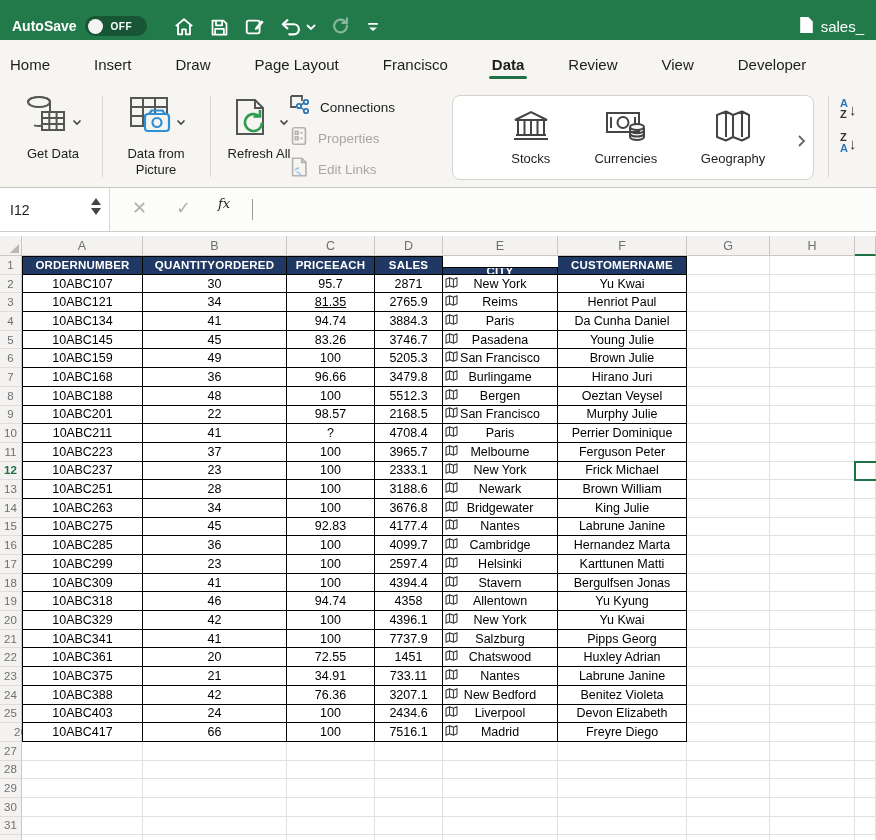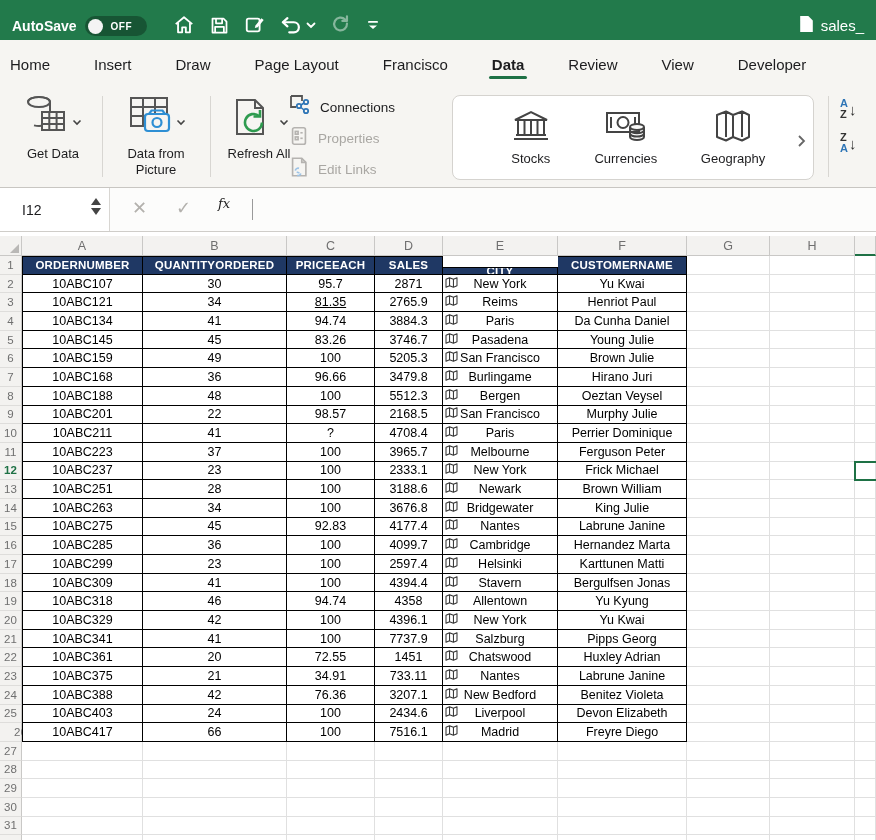--- a/index.html
+++ b/index.html
@@ -1,20 +1,20 @@
 <!DOCTYPE html>
 <html><head>
 <meta charset="utf-8">
 <style>
   html,body{margin:0;padding:0;}
   .app{position:relative;width:876px;height:840px;overflow:hidden;background:#fff;
        font-family:"Liberation Sans",sans-serif;-webkit-font-smoothing:antialiased;}
   
   .titlebar{position:absolute;top:0;left:0;width:876px;height:40px;background:#227a4b;
-            display:flex;align-items:flex-end;padding:4px 12px;box-sizing:border-box;gap:16px;}
+            display:flex;align-items:flex-start;padding:16px 12px;box-sizing:border-box;gap:16px;}
   .autosave{display:flex;align-items:center;gap:8px;}
   .autosave-label{color:#fff;font-size:14px;font-weight:700;}
   .toggle{width:62px;height:20px;background:rgba(0,0,0,.30);border-radius:11px;display:flex;
           align-items:center;padding:0 3px;box-sizing:border-box;cursor:default;}
   .knob{width:15px;height:15px;border-radius:50%;background:#f4f4f4;}
   .toggle-state{color:#fff;font-size:10px;font-weight:700;letter-spacing:.5px;margin-left:8px;}
   .tb-icons{display:flex;align-items:center;gap:14px;margin-left:10px;}
   .tb-btn{display:flex;align-items:center;gap:2px;}
   .tb-btn svg{display:block;}
   .filename{margin-left:auto;display:flex;align-items:center;gap:7px;color:#fff;
@@ -46,21 +46,21 @@
   .dt-expand{position:absolute;right:7px;top:38px;}
   .sorts{position:absolute;left:840px;top:10px;display:flex;flex-direction:column;gap:12px;}
   .sortbtn{display:flex;align-items:center;gap:1px;}
   .sortletters{display:flex;flex-direction:column;line-height:11px;font-size:11px;font-weight:700;}
   .lt-blue{color:#2e75b6;} .lt-dark{color:#333;}
   .sortarrow{font-size:15px;color:#333;font-weight:400;}
   
   .fbar{position:absolute;top:188px;left:0;width:876px;height:44px;background:#fcfcfb;
         border-bottom:1px solid #cfcdc9;box-sizing:border-box;}
   .namebox{position:absolute;left:0;top:0;width:110px;height:43px;background:#fff;
-           border-right:1px solid #d8d6d2;box-sizing:border-box;display:flex;align-items:center;padding-left:12px;}
+           border-right:1px solid #d8d6d2;box-sizing:border-box;display:flex;align-items:center;}
   .namebox .val{font-size:14px;color:#1d1d1f;margin-left:10px;}
   .stepper{position:absolute;right:8px;top:10px;display:flex;flex-direction:column;gap:3px;}
   .stepper .up{width:0;height:0;border-left:5px solid transparent;border-right:5px solid transparent;
                border-bottom:7px solid #444;}
   .stepper .down{width:0;height:0;border-left:5px solid transparent;border-right:5px solid transparent;
                border-top:7px solid #444;}
   .fb-x{position:absolute;left:132px;top:9px;font-size:18px;color:#b3b1ad;}
   .fb-check{position:absolute;left:176px;top:9px;font-size:18px;color:#b3b1ad;}
   .fb-fx{position:absolute;left:218px;top:8px;font-size:13px;color:#222;
          font-family:"DejaVu Serif",serif;font-style:italic;}

